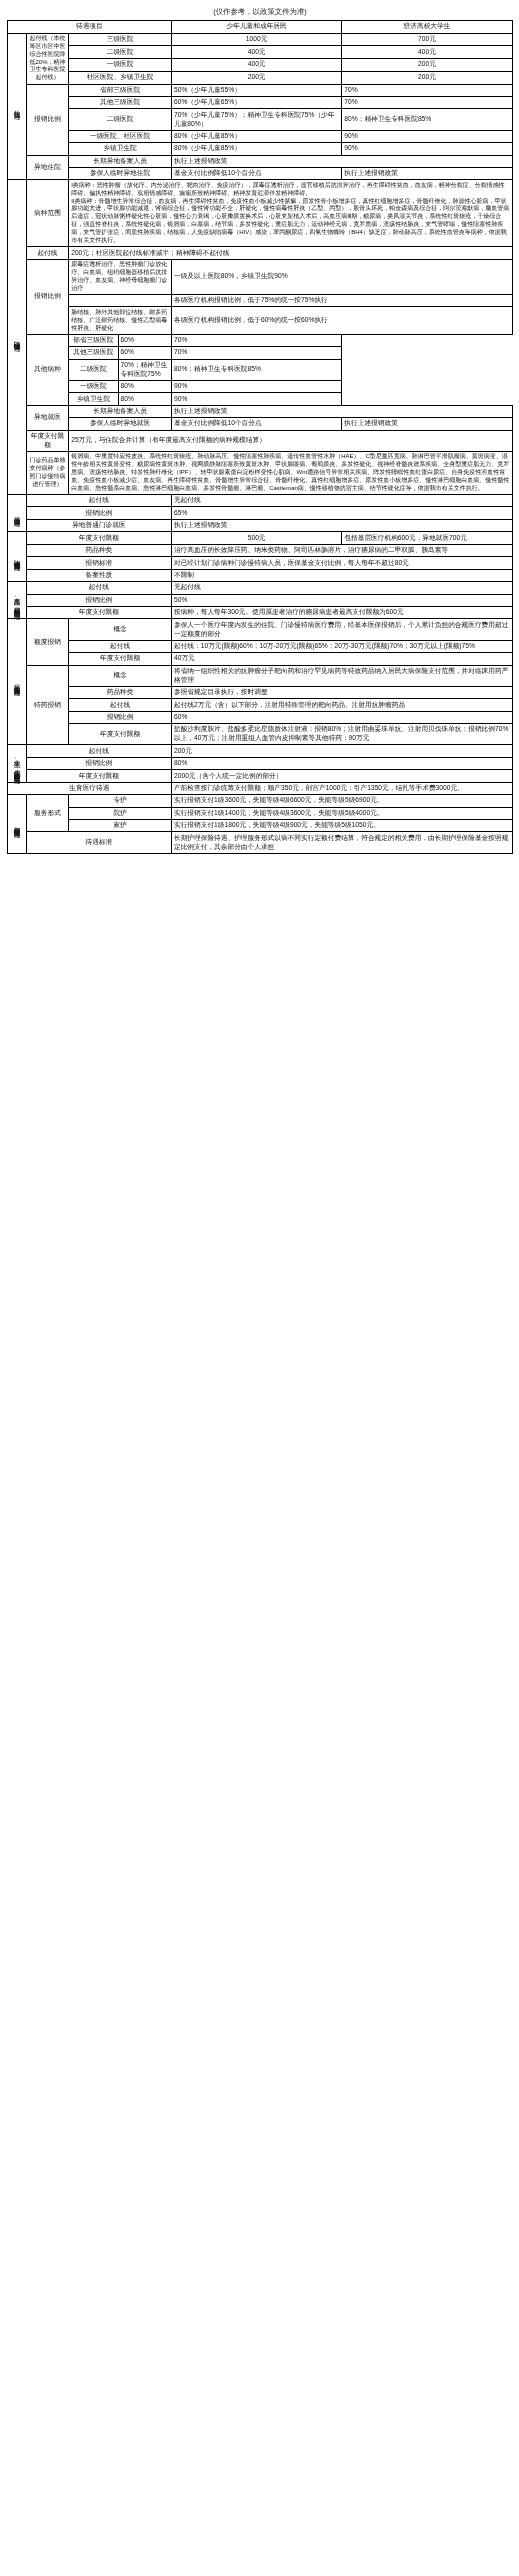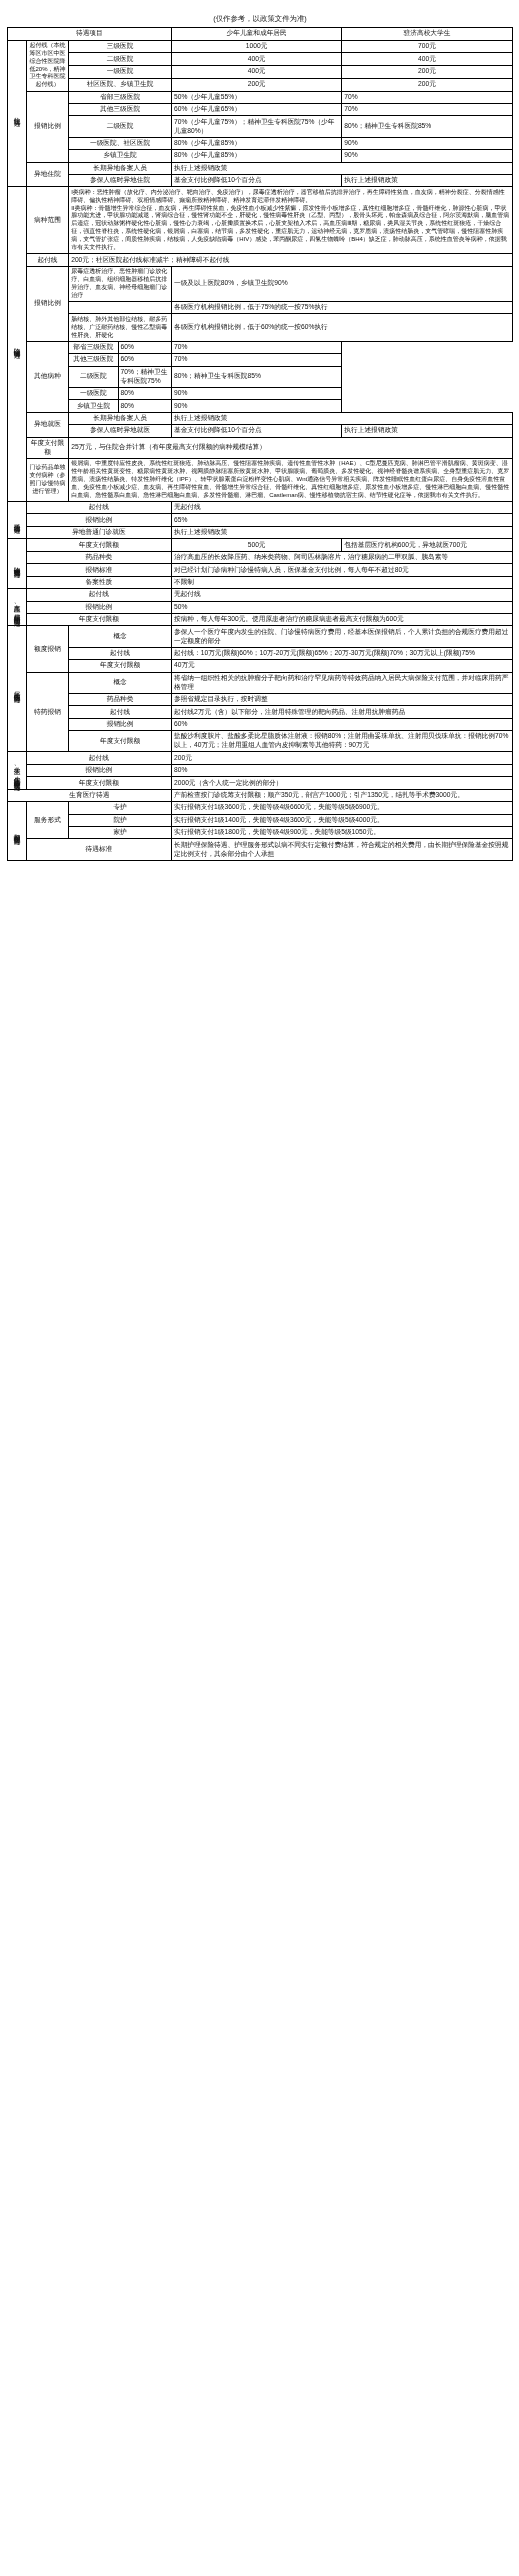--- a/index.html
+++ b/index.html
@@ -3,21 +3,21 @@
 <meta charset="utf-8">
 <style>
   * { box-sizing: border-box; }
   html, body {
     margin: 0; padding: 0;
     background: #ffffff;
     font-family: "Liberation Sans", "DejaVu Sans", sans-serif;
   }
   .page {
     width: 520px;
-    margin: 7px auto;
+    margin: 0 auto;
     padding: 4px 6.7px 13.5px 6.7px;
   }
   .note {
     text-align: center;
     font-size: 7.4px;
     color: #222;
     padding: 2.7px 0 3.4px 0;
   }
   table.main {
     border-collapse: collapse;

